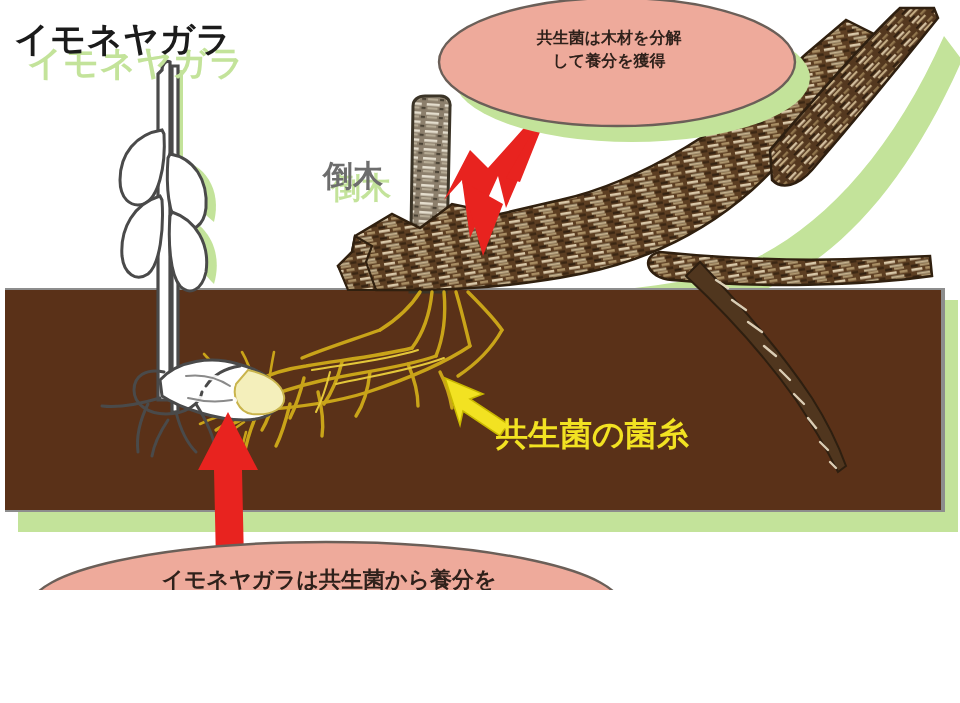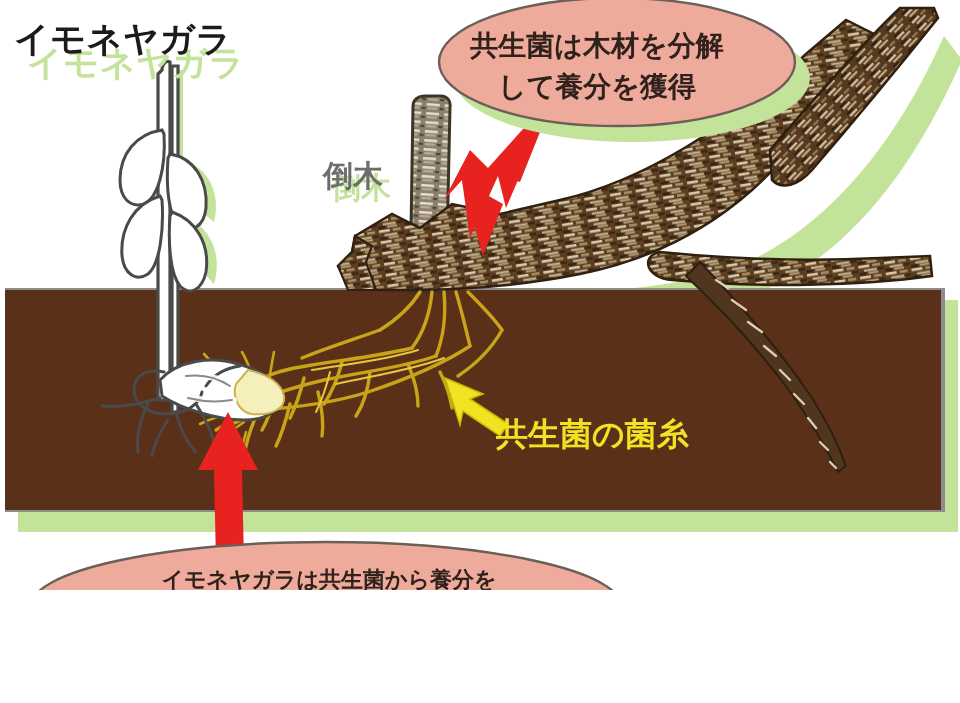--- a/index.html
+++ b/index.html
@@ -73,24 +73,24 @@
   }
   .callout-text {
     position: absolute;
     text-align: center;
     font-weight: bold;
     color: #2f211b;
     z-index: 45;
     white-space: pre-line;
   }
   #callout-top-text {
-    left: 432px;
+    left: 444px;
     top: 26px;
     width: 330px;
-    font-size: 28px;
+    font-size: 16px;
     line-height: 1.45;
   }
   #callout-bottom-text {
     left: 44px;
     top: 563px;
     width: 570px;
     font-size: 22px;
     line-height: 1.5;
   }
 </style>

